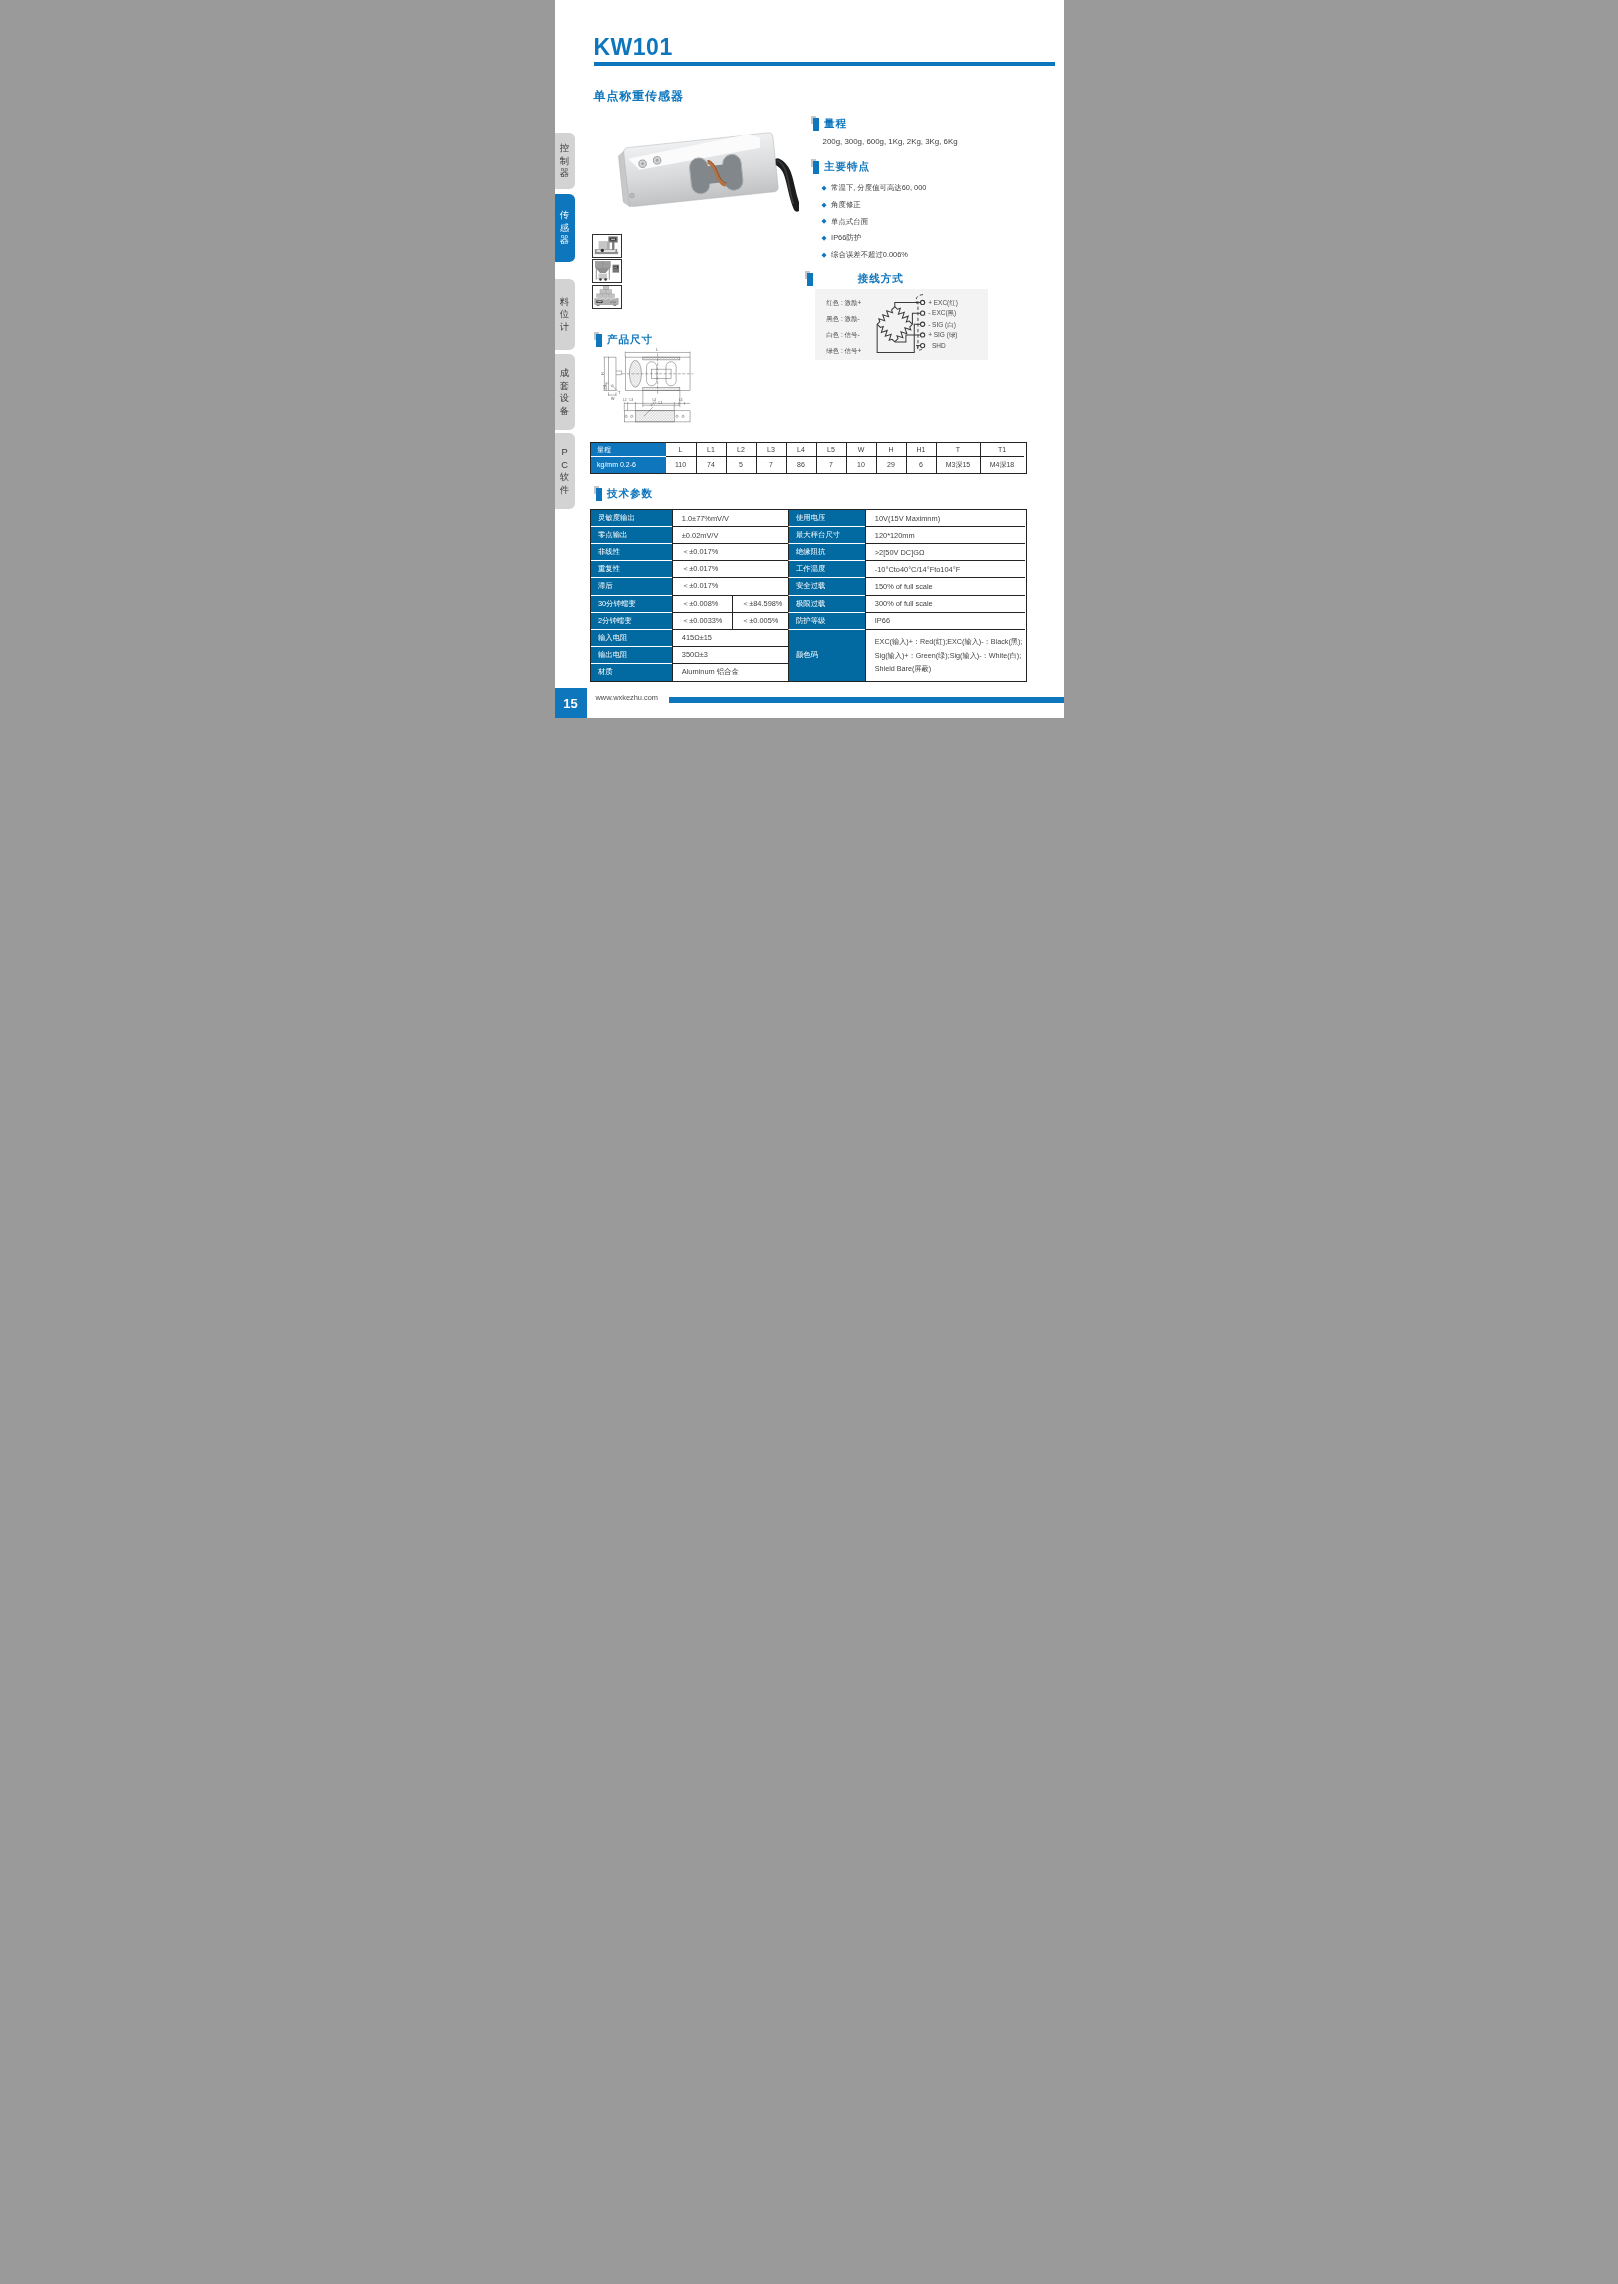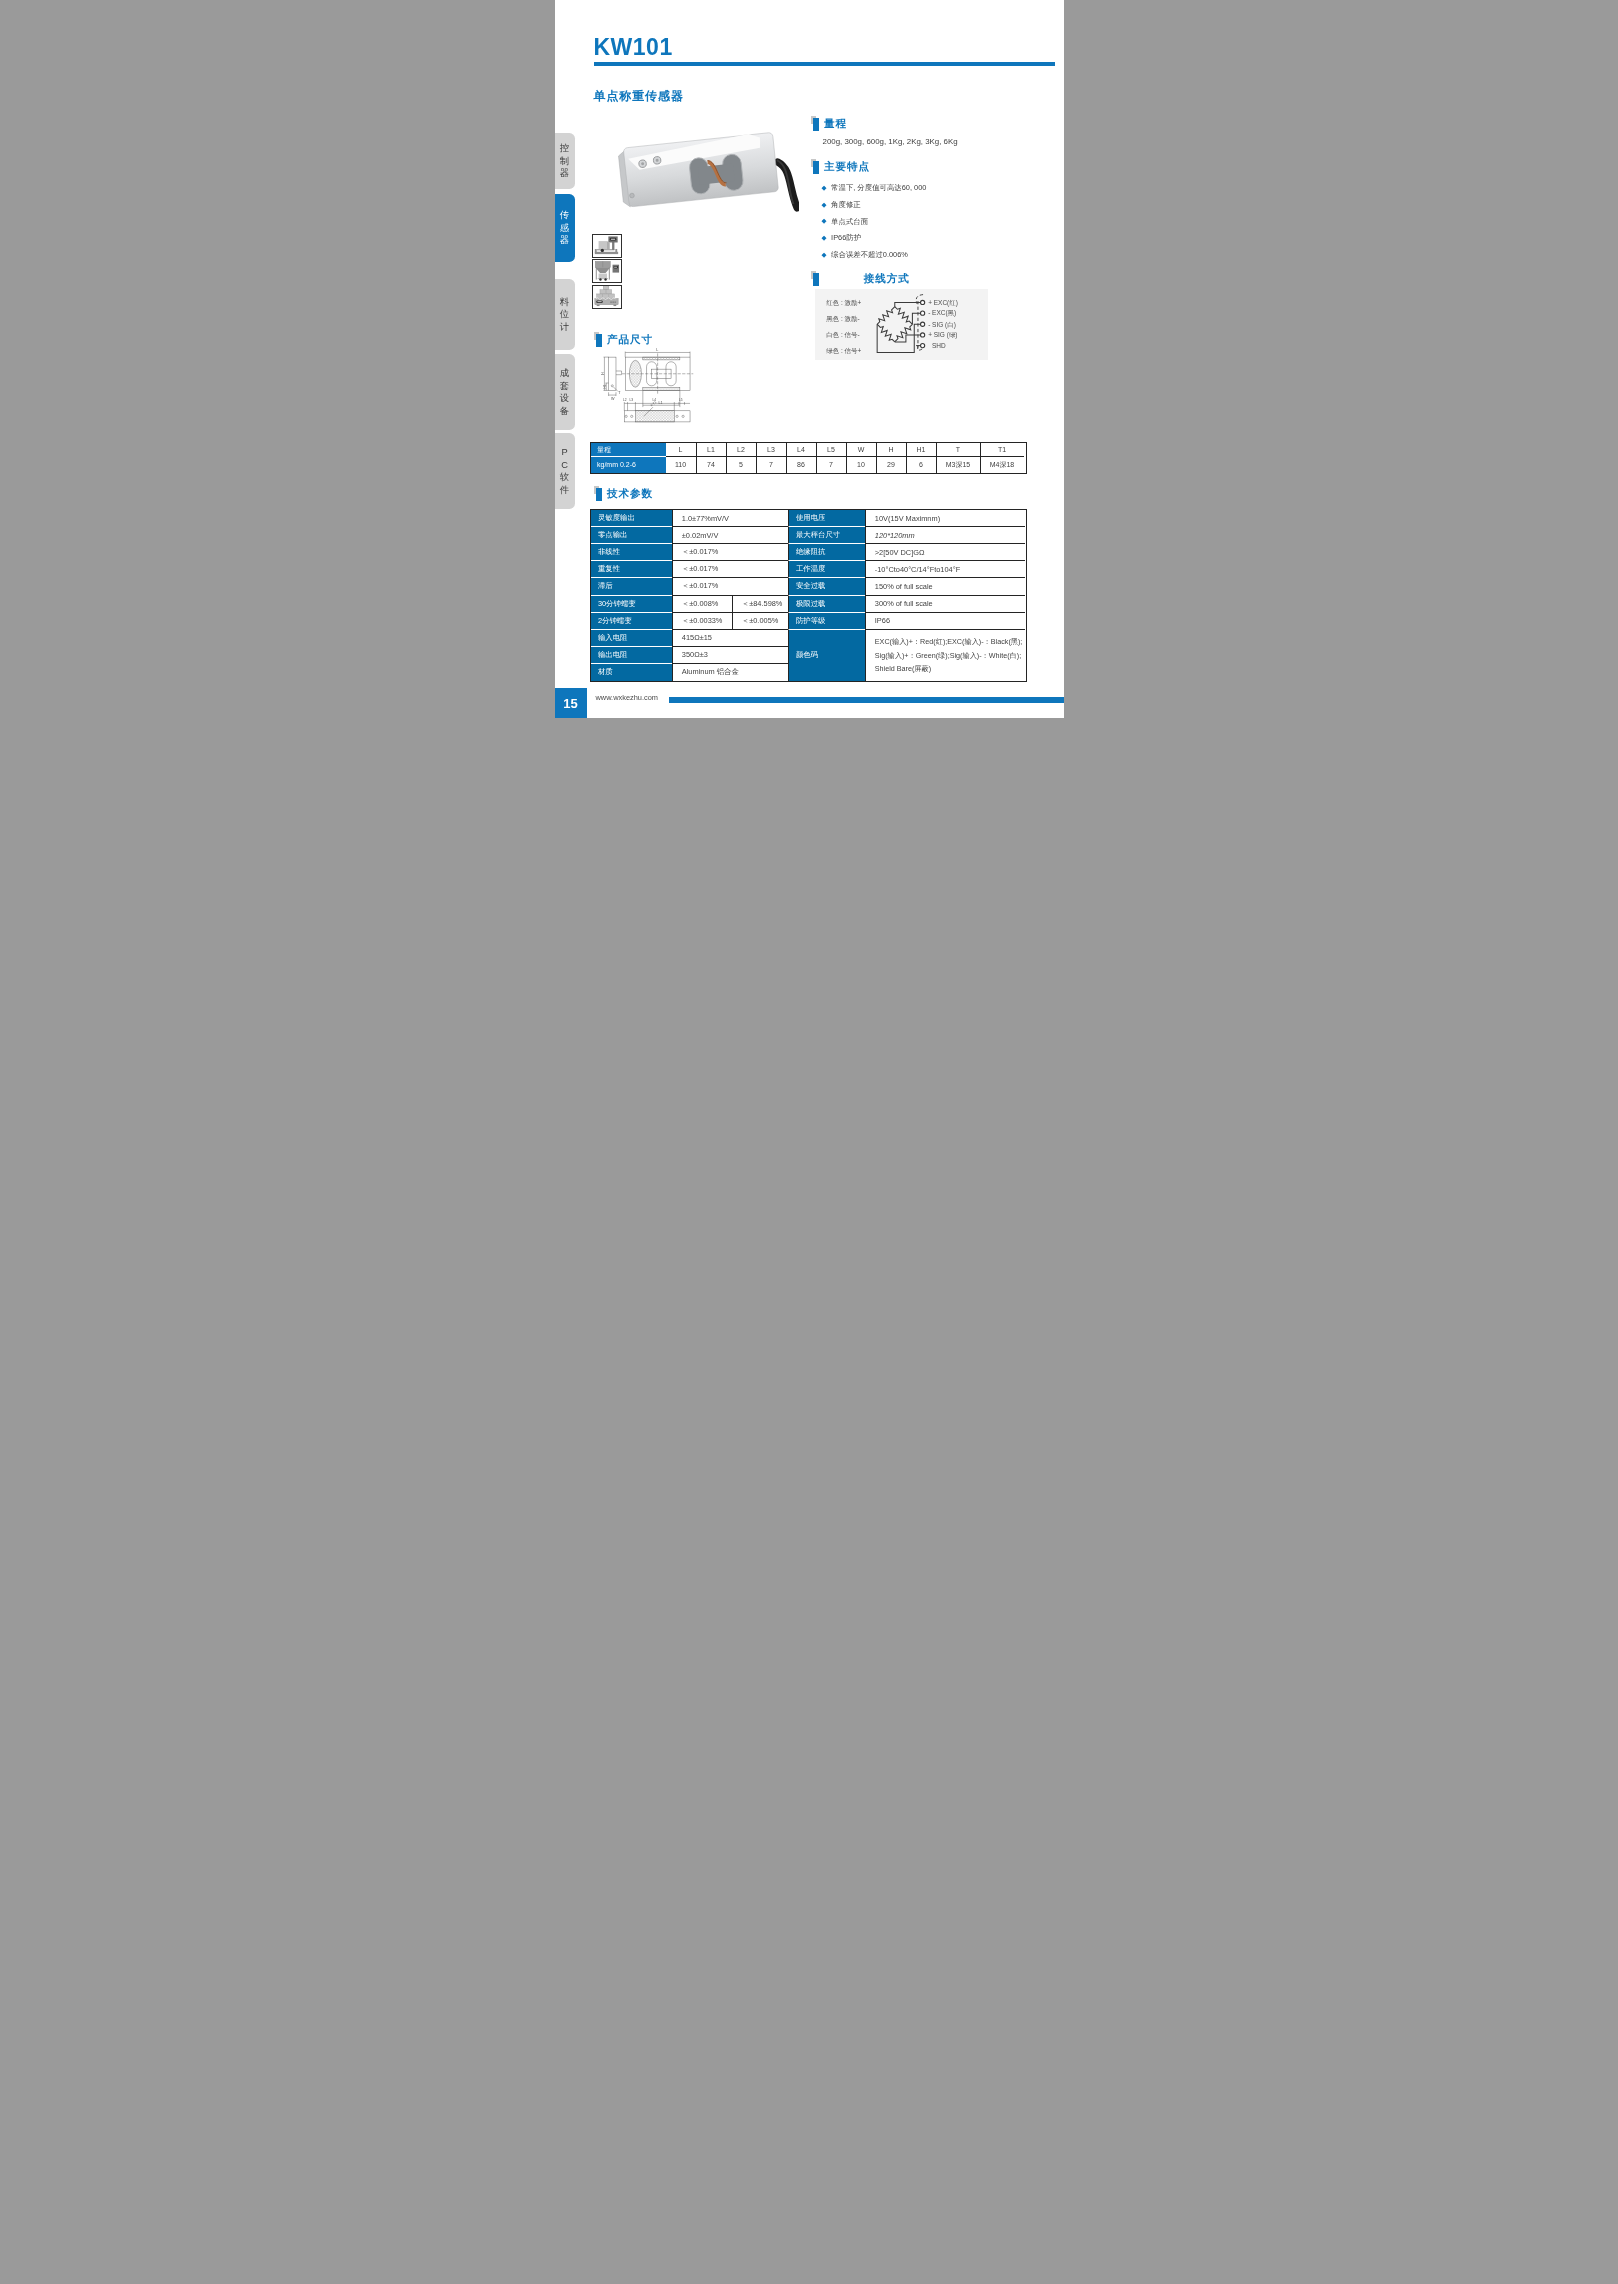--- a/index.html
+++ b/index.html
@@ -200,21 +200,21 @@
     <div class="feat-item">
         <span class="feat-diamond">◆</span>
         <span>IP66防护</span>
       </div>
     <div class="feat-item">
         <span class="feat-diamond">◆</span>
         <span>综合误差不超过0.006%</span>
       </div>
   </div>
 
-  <div class="abs sec-head" style="left:256px;top:271px;gap:44px;">
+  <div class="abs sec-head" style="left:250px;top:271px;gap:44px;">
     <span class="marker">
         <span class="m-gray"></span>
         <span class="m-blue"></span>
       </span>
     <span class="sec-title">接线方式</span>
   </div>
   <div class="abs wiring-box">
     <svg width="173" height="71" viewBox="0 0 373 153">
       <defs>
         <path id="rz" d="M0,0 h8 l3,-6 l6,12 l6,-12 l6,12 l6,-12 l6,12 l3,-6 h10"></path>
@@ -353,21 +353,21 @@
   <div class="abs grid-table spec-table">
 
     <div class="cell s-label" style="grid-row:1;grid-column:1;">灵敏度输出</div>
     <div class="cell s-val" style="grid-row:1;grid-column:2/4;">1.0±77%mV/V</div>
     <div class="cell s-label s-right" style="grid-row:1;grid-column:4;">使用电压</div>
     <div class="cell s-val" style="grid-row:1;grid-column:5;">10V(15V Maximnm)</div>
 
     <div class="cell s-label" style="grid-row:2;grid-column:1;">零点输出</div>
     <div class="cell s-val" style="grid-row:2;grid-column:2/4;">±0.02mV/V</div>
     <div class="cell s-label s-right" style="grid-row:2;grid-column:4;">最大秤台尺寸</div>
-    <div class="cell s-val" style="grid-row:2;grid-column:5;font-style:italic;">120*120mm</div>
+    <div class="cell s-val" style="grid-row:2;grid-column:5;">120*120mm</div>
 
     <div class="cell s-label" style="grid-row:3;grid-column:1;">非线性</div>
     <div class="cell s-val" style="grid-row:3;grid-column:2/4;">＜±0.017%</div>
     <div class="cell s-label s-right" style="grid-row:3;grid-column:4;">绝缘阻抗</div>
     <div class="cell s-val" style="grid-row:3;grid-column:5;">&gt;2[50V DC]GΩ</div>
 
     <div class="cell s-label" style="grid-row:4;grid-column:1;">重复性</div>
     <div class="cell s-val" style="grid-row:4;grid-column:2/4;">＜±0.017%</div>
     <div class="cell s-label s-right" style="grid-row:4;grid-column:4;">工作温度</div>
     <div class="cell s-val" style="grid-row:4;grid-column:5;">-10°Cto40°C/14°Fto104°F</div>

